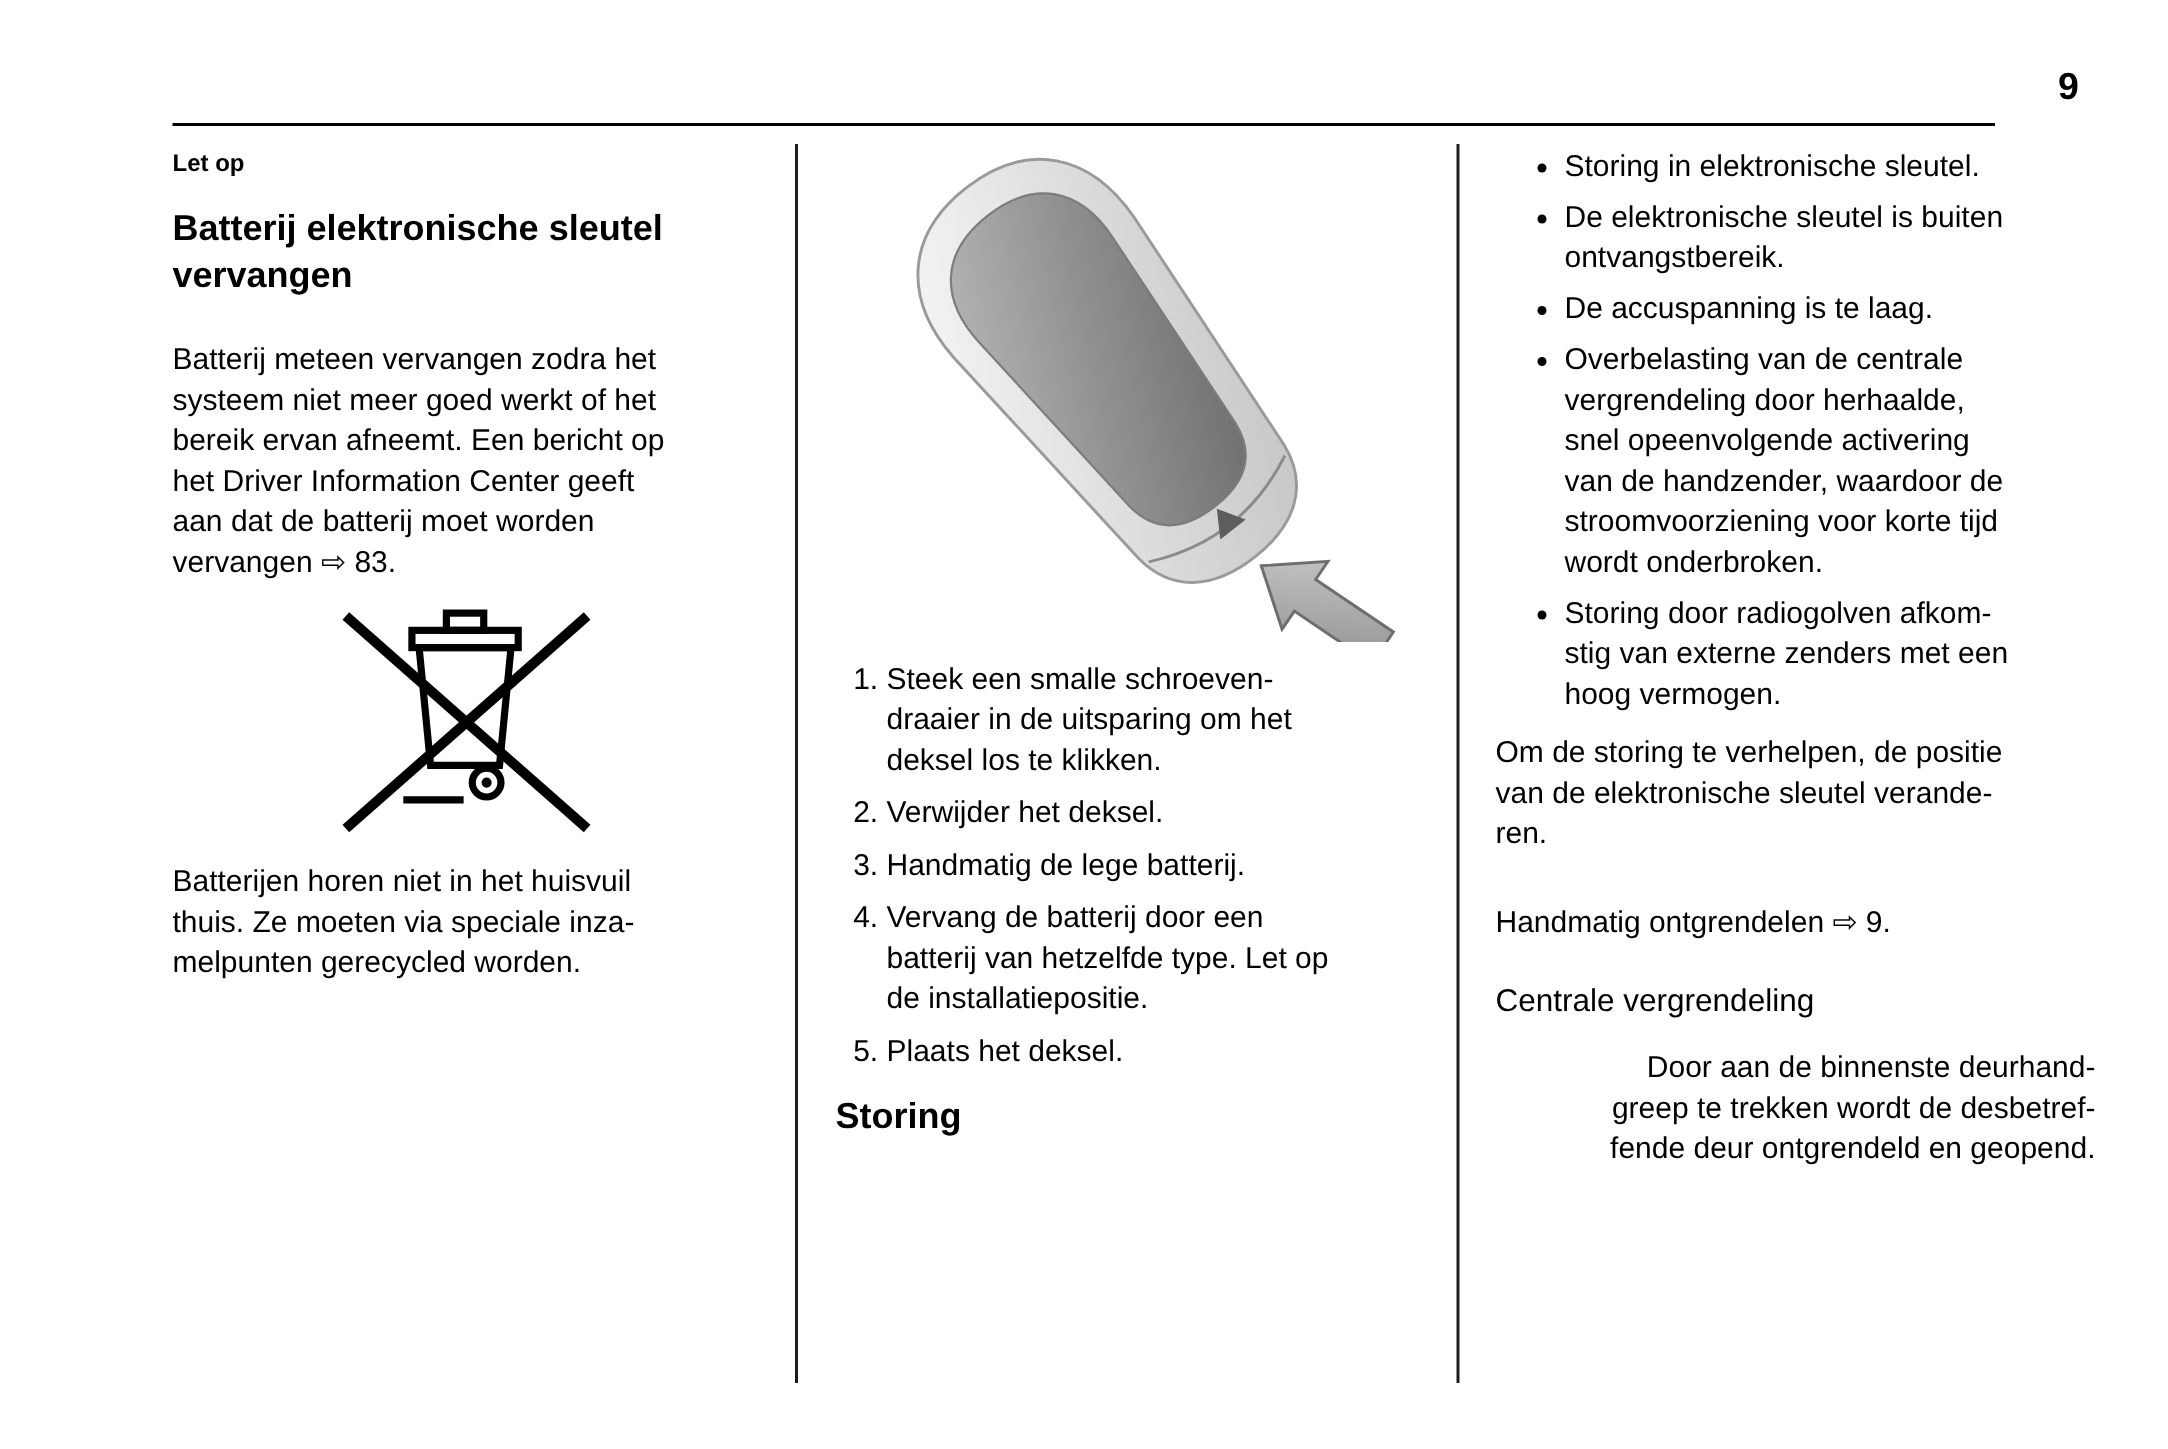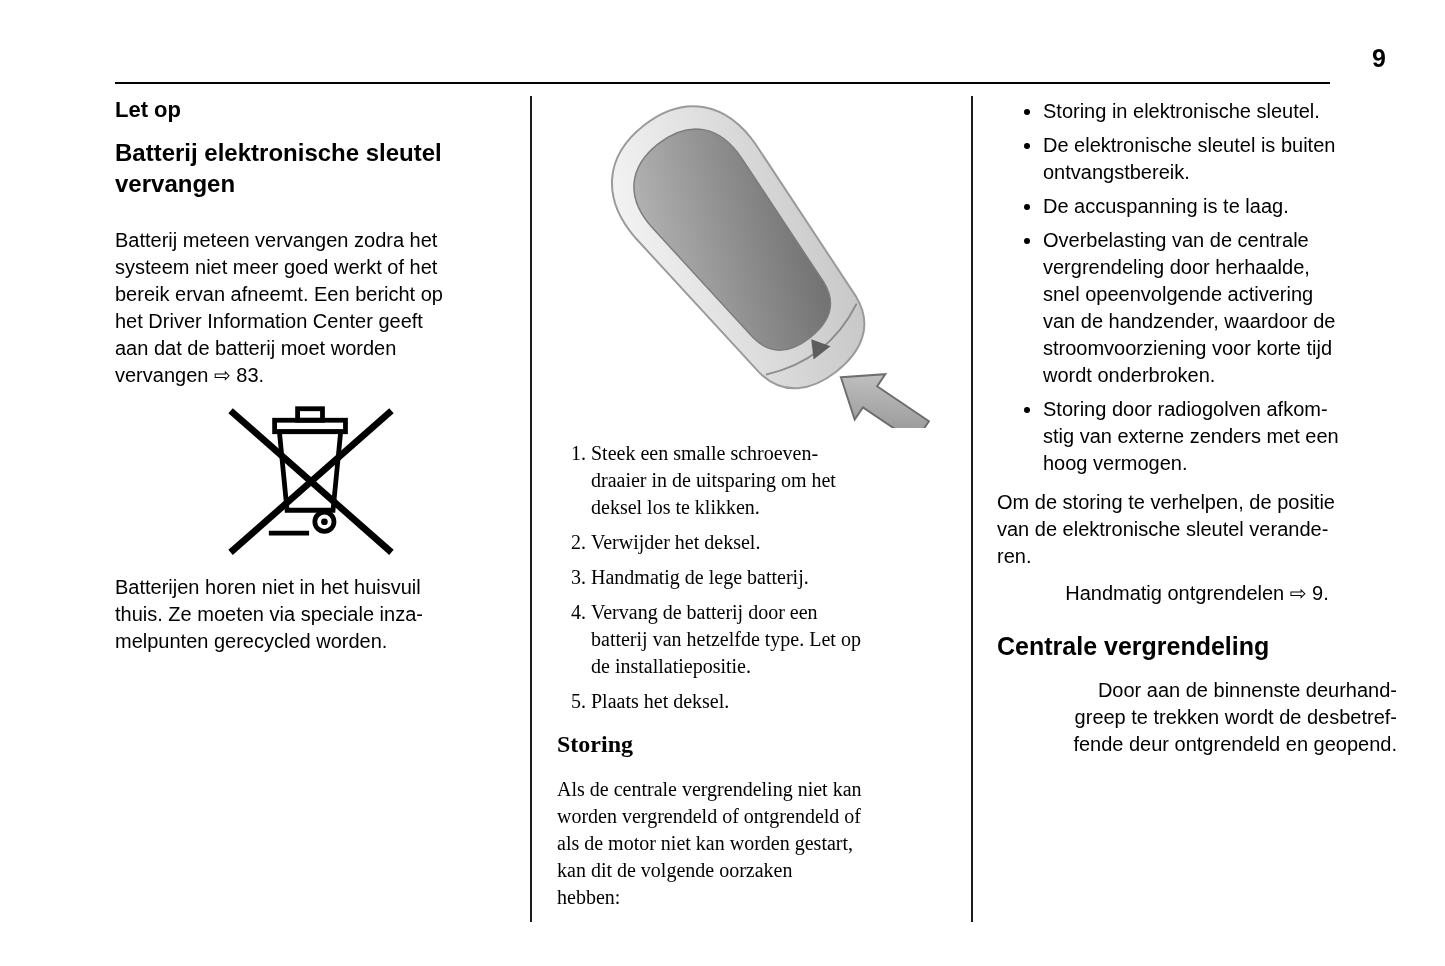--- a/index.html
+++ b/index.html
@@ -9,40 +9,40 @@
   .chapter-title{position:absolute;top:44px;right:172px;font-size:25px;font-weight:bold;white-space:nowrap;}
   .page-number{position:absolute;top:44px;left:1372px;font-size:25px;font-weight:bold;}
   .header-rule{position:absolute;left:115px;top:82px;width:1215px;height:2px;background:#000;}
 
   .divider{position:absolute;top:96px;height:826px;width:2px;background:#1c1c1c;}
   .divider-1{left:530px;}
   .divider-2{left:971px;}
 
   .col{position:absolute;top:96px;font-size:20px;line-height:27px;}
   .col-left{left:115px;width:402px;}
-  .col-middle{left:557px;width:400px;font-family:Liberation Serif, serif;}
+  .col-middle{left:557px;width:400px;}
   .col-right{left:997px;width:400px;}
 
   .col p{margin:0;white-space:pre-line;}
-  p.note-head{font-weight:bold;font-size:22px;margin:0 0 2px;}
+  p.note-head{font-weight:bold;font-size:16px;margin:0 0 2px;}
   h2{font-size:24px;line-height:31px;font-weight:bold;margin:14px 0 28px;white-space:pre-line;}
-  h1{font-size:25px;line-height:34px;font-weight:bold;margin:22px 0 14px;white-space:pre-line;}
+  h1{font-size:21px;line-height:34px;font-weight:normal;margin:22px 0 14px;white-space:pre-line;}
 
   .weee-wrap{margin:14px 0 6px 108px;width:176px;}
   p.para2{margin-top:6px;}
 
   .key-figure{display:block;margin:0 0 12px 0;}
   ol.steps{margin:0;padding-left:34px;list-style:decimal;}
   ol.steps li{margin:0 0 8px;white-space:pre-line;}
   h2.storing{margin:14px 0 16px;}
 
   ul.causes{margin:2px 0 0;padding-left:46px;list-style:disc;}
   ul.causes li{margin:0 0 7px;white-space:pre-line;}
   p.r1{margin-top:12px;}
-  p.r2{margin-top:10px;text-align:center;}
+  p.r2{margin-top:32px;}
   p.r4{margin-top:14px;text-align:right;}
 </style>
 </head>
 <body>
 
 <div class="page">
 
   <span class="page-number">9</span>
   <div class="header-rule"></div>
 
@@ -117,25 +117,20 @@
 deksel los te klikken.</li>
       <li>Verwijder het deksel.</li>
       <li>Handmatig de lege batterij.</li>
       <li>Vervang de batterij door een
 batterij van hetzelfde type. Let op
 de installatiepositie.</li>
       <li>Plaats het deksel.</li>
     </ol>
 
     <h2 class="storing">Storing</h2>
-    <p>Als de centrale vergrendeling niet kan
-worden vergrendeld of ontgrendeld of
-als de motor niet kan worden gestart,
-kan dit de volgende oorzaken
-hebben:</p>
   </div>
 
   <div class="col col-right">
     <ul class="causes">
       <li>Storing in elektronische sleutel.</li>
       <li>De elektronische sleutel is buiten
 ontvangstbereik.</li>
       <li>De accuspanning is te laag.</li>
       <li>Overbelasting van de centrale
 vergrendeling door herhaalde,

